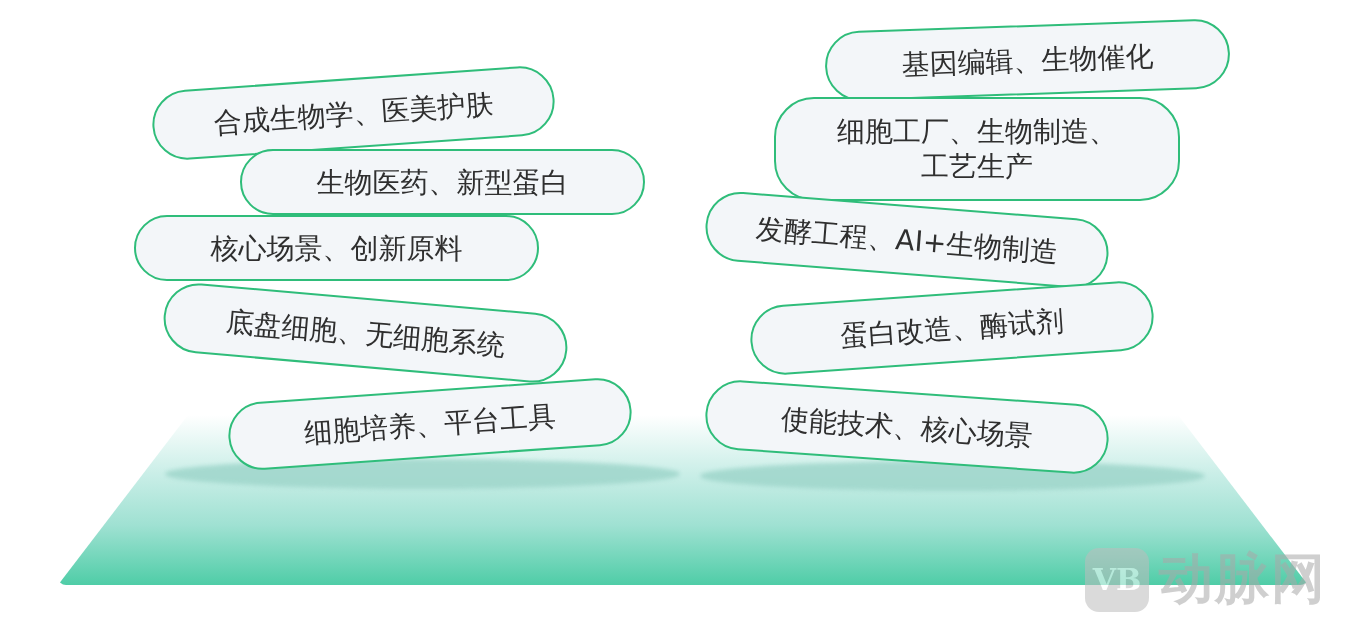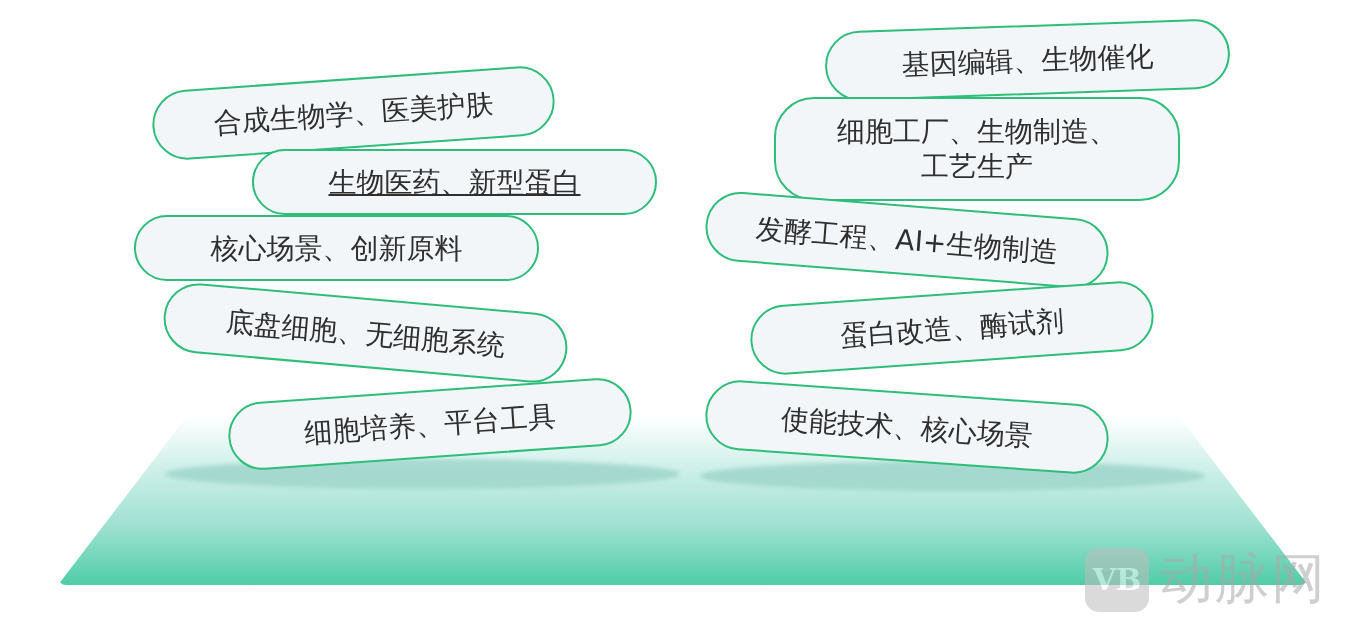--- a/index.html
+++ b/index.html
@@ -36,33 +36,33 @@
     display: flex; align-items: center; gap: 10px;
     opacity: 0.55;
   }
   .wm-logo {
     width: 64px; height: 64px; border-radius: 14px;
     background: #bdbdbd; color: #ffffff;
     display: flex; align-items: center; justify-content: center;
     font-family: "DejaVu Serif", serif; font-weight: bold; font-size: 30px;
   }
   .wm-text {
-    font-size: 54px; color: #a9a9a9; letter-spacing: 2px; font-weight: normal;
+    font-size: 54px; color: #a9a9a9; letter-spacing: 2px; font-weight: bold;
   }
 </style>
 </head>
 <body>
 
 <div class="platform"></div>
 <div class="shadow" style="left:165px; top:459px; width:515px;"></div>
 <div class="shadow" style="left:700px; top:461px; width:505px;"></div>
 
 <div>
   <div class="pill" style="left:152px; top:78px; width:403px; height:70px; transform:rotate(-4deg);">合成生物学、医美护肤</div>
-  <div class="pill" style="left:252px; top:149px; width:405px; height:66px;text-decoration:underline;">生物医药、新型蛋白</div>
+  <div class="pill" style="left:240px; top:149px; width:405px; height:66px;">生物医药、新型蛋白</div>
   <div class="pill" style="left:134px; top:215px; width:405px; height:66px;">核心场景、创新原料</div>
   <div class="pill" style="left:163px; top:298px; width:405px; height:70px; transform:rotate(5deg);">底盘细胞、无细胞系统</div>
   <div class="pill" style="left:228px; top:390px; width:404px; height:68px; transform:rotate(-4deg);">细胞培养、平台工具</div>
 </div>
 
 <div>
   <div class="pill" style="left:825px; top:25px; width:405px; height:70px; transform:rotate(-2deg);">基因编辑、生物催化</div>
   <div class="pill" style="left:774px; top:97px; width:406px; height:104px; border-radius:40px;text-align:center;">细胞工厂、生物制造、
 工艺生产</div>
   <div class="pill" style="left:705px; top:205px; width:404px; height:70px; transform:rotate(4.5deg);">发酵工程、AI+生物制造</div>

